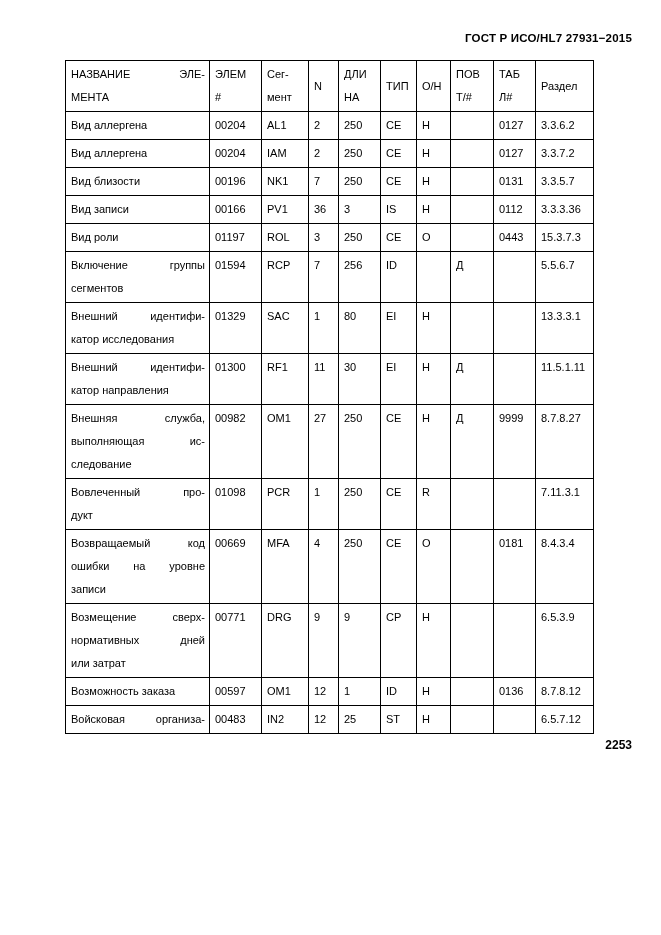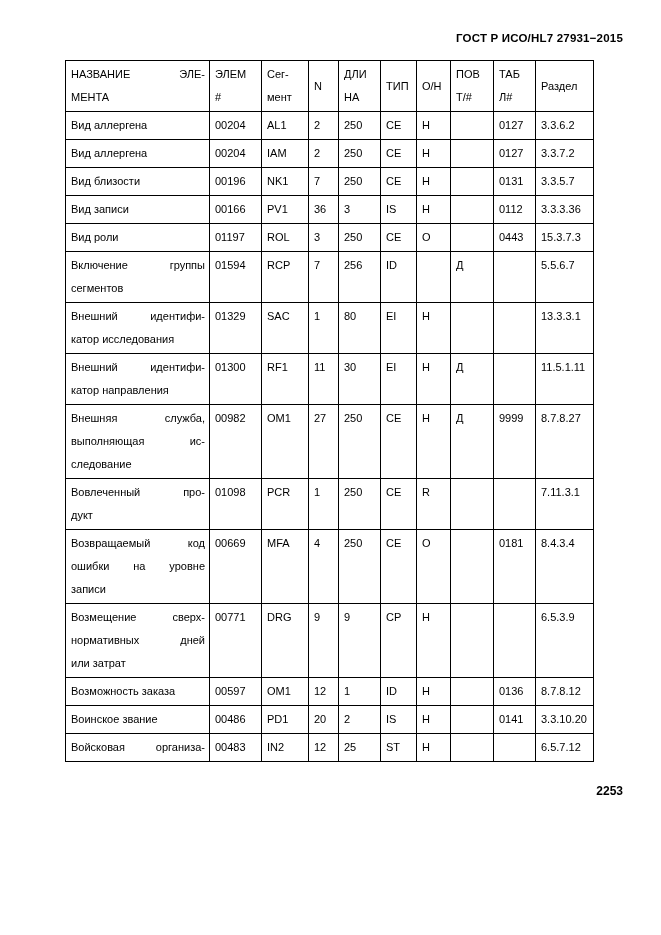--- a/index.html
+++ b/index.html
@@ -4,21 +4,21 @@
 <style>
   * { box-sizing: border-box; }
   html, body { margin: 0; padding: 0; }
   body {
     width: 661px;
     height: 935px;
     background: #ffffff;
     color: #000;
     font-family: "Liberation Sans", "DejaVu Sans", sans-serif;
   }
-  .page { padding: 32px 38px 0 65px; }
+  .page { padding: 32px 29px 0 65px; }
 
   .doc-header {
     text-align: right;
     font-size: 11.5px;
     font-weight: bold;
     letter-spacing: 0.2px;
   }
 
   table.data-table {
     margin-top: 16px;
@@ -46,21 +46,21 @@
     text-align: left;
     vertical-align: top;
     overflow: hidden;
   }
   th { vertical-align: middle; margin-top: 12px; }
 
   
   .jline { text-align: justify; text-align-last: justify; }
 
   .page-number {
-    margin-top: 22px;
+    margin-top: 4px;
     text-align: right;
     font-size: 12px;
     font-weight: bold;
   }
 </style>
 </head>
 <body>
 
 <div class="page">
 
@@ -307,34 +307,20 @@
           <td>12</td>
           <td>1</td>
           <td>ID</td>
           <td>Н</td>
           <td></td>
           <td>0136</td>
           <td>8.7.8.12</td>
         </tr>
         <tr>
           <td>
-            <div>Воинское звание</div>
-          </td>
-          <td>00486</td>
-          <td>PD1</td>
-          <td>20</td>
-          <td>2</td>
-          <td>IS</td>
-          <td>Н</td>
-          <td></td>
-          <td>0141</td>
-          <td>3.3.10.20</td>
-        </tr>
-        <tr>
-          <td>
             <div class="jline">Войсковая организа-</div>
           </td>
           <td>00483</td>
           <td>IN2</td>
           <td>12</td>
           <td>25</td>
           <td>ST</td>
           <td>Н</td>
           <td></td>
           <td></td>

